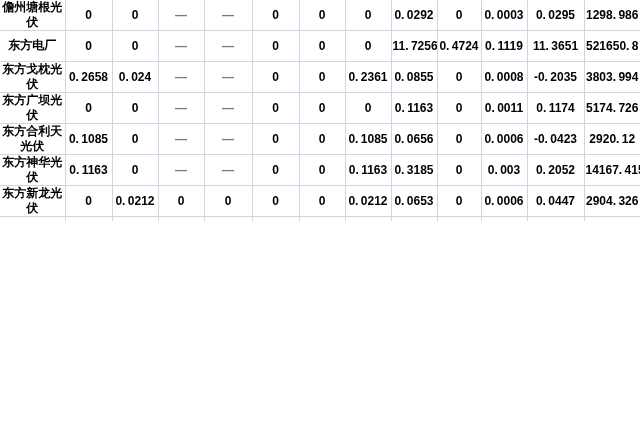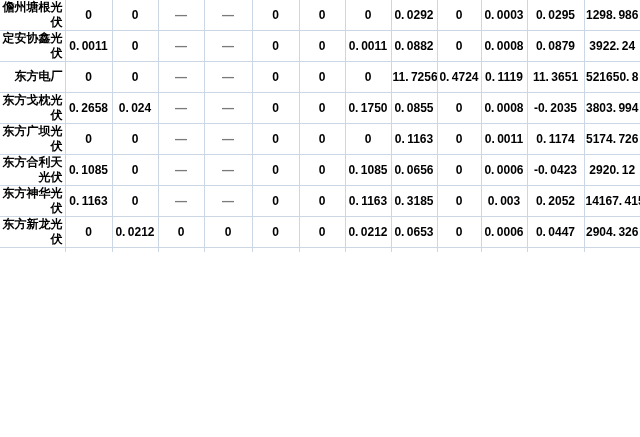--- a/index.html
+++ b/index.html
@@ -23,21 +23,21 @@
     vertical-align: middle;
     font-size: 12px;
     font-weight: 700;
     color: #000000;
     padding: 0 1px;
     white-space: nowrap;
     overflow: hidden;
     height: 29.85px; 
   }
   table.grid tr:first-child td { border-top: none; }
-  table.grid td:first-child { border-left: none; text-align: right; }
+  table.grid td:first-child { border-left: none; }
   table.grid td:last-child { border-right: none; }
   table.grid td.name {
     white-space: normal;
     word-break: break-all;
     line-height: 1.25;
     padding: 0 2px;
   }
   table.grid td.dash {
     color: #7a7a7a;
     font-weight: 700;
@@ -76,35 +76,20 @@
         <td>0</td>
         <td>0</td>
         <td>0</td>
         <td>0. 0292</td>
         <td>0</td>
         <td>0. 0003</td>
         <td>0. 0295</td>
         <td>1298. 986</td>
       </tr>
       <tr>
-        <td class="name">定安协鑫光伏</td>
-        <td>0. 0011</td>
-        <td>0</td>
-        <td class="dash">—</td>
-        <td class="dash">—</td>
-        <td>0</td>
-        <td>0</td>
-        <td>0. 0011</td>
-        <td>0. 0882</td>
-        <td>0</td>
-        <td>0. 0008</td>
-        <td>0. 0879</td>
-        <td>3922. 24</td>
-      </tr>
-      <tr>
         <td class="name">东方电厂</td>
         <td>0</td>
         <td>0</td>
         <td class="dash">—</td>
         <td class="dash">—</td>
         <td>0</td>
         <td>0</td>
         <td>0</td>
         <td>11. 7256</td>
         <td>0. 4724</td>
@@ -113,21 +98,21 @@
         <td>521650. 8</td>
       </tr>
       <tr>
         <td class="name">东方戈枕光伏</td>
         <td>0. 2658</td>
         <td>0. 024</td>
         <td class="dash">—</td>
         <td class="dash">—</td>
         <td>0</td>
         <td>0</td>
-        <td>0. 1750</td>
+        <td>0. 2361</td>
         <td>0. 0855</td>
         <td>0</td>
         <td>0. 0008</td>
         <td>-0. 2035</td>
         <td>3803. 994</td>
       </tr>
       <tr>
         <td class="name">东方广坝光伏</td>
         <td>0</td>
         <td>0</td>

